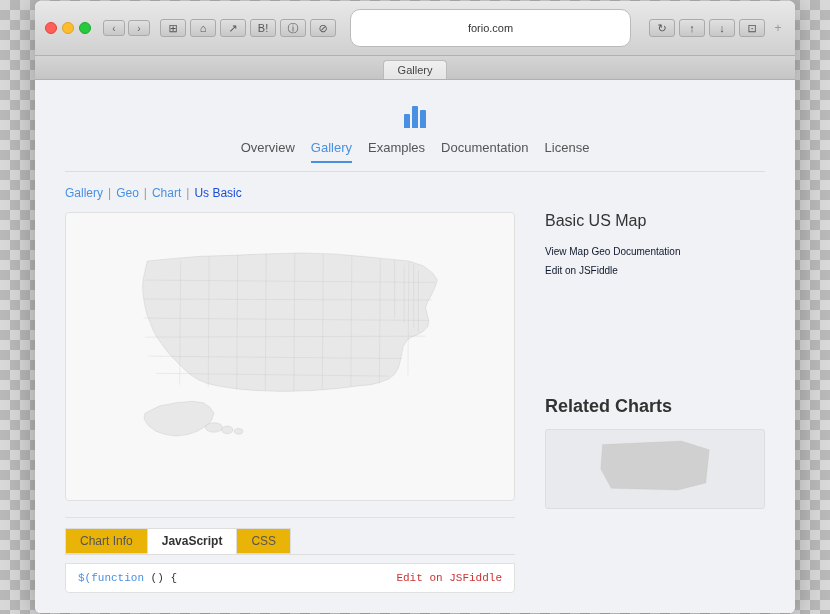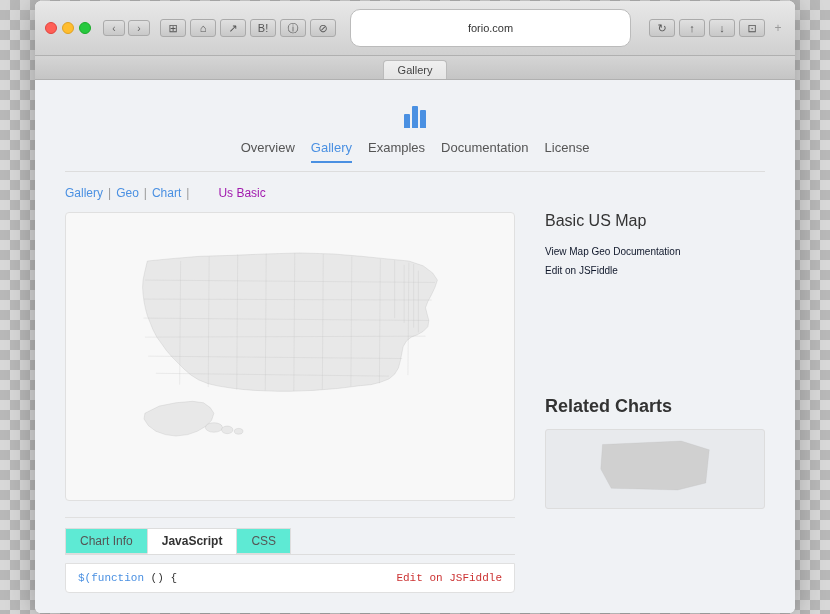--- a/index.html
+++ b/index.html
@@ -104,21 +104,21 @@
       text-decoration: none;
     }
     .nav-tab.active {
       color: #4a90e2; border-bottom: 2px solid #4a90e2; font-weight: 500;
     }
     .breadcrumb {
       font-size: 12px; color: #4a90e2; margin-bottom: 12px;
       display: flex; gap: 5px; align-items: center;
     }
     .breadcrumb-sep { color: #999; }
-    .breadcrumb span.current { color: #a21caf; margin-left: 24px; }
+    .breadcrumb span.current { color: #1d4ed8; }
     .main-content {
       display: flex; gap: 30px;
     }
     .map-area {
       flex: 1; max-width: 460px;
     }
     .map-container {
       background: #f8f8f8; border: 1px solid #e0e0e0; border-radius: 4px;
       padding: 10px; min-height: 280px; display: flex; align-items: center; justify-content: center;
     }
@@ -141,21 +141,21 @@
     }
     
     .code-section {
       margin-top: 16px; border-top: 1px solid #e0e0e0; padding-top: 10px;
     }
     .code-tabs {
       display: flex; gap: 0; border-bottom: 1px solid #ddd; margin-bottom: 8px;
     }
     .code-tab {
       font-size: 12px; color: #555; padding: 5px 14px; cursor: pointer;
-      border: 1px solid #ddd; background: #5eead4; margin-right: -1px;
+      border: 1px solid #ddd; background: #eab308; margin-right: -1px;
     }
     .code-tab.active {
       background: #fff; font-weight: 600; border-bottom-color: #fff; color: #333;
     }
     .code-area {
       font-family: 'Courier New', monospace; font-size: 11px; color: #333;
       background: #fff; padding: 8px 12px; border: 1px solid #e0e0e0;
       border-radius: 0 0 4px 4px; position: relative;
     }
     .code-keyword { color: #4a90e2; }

